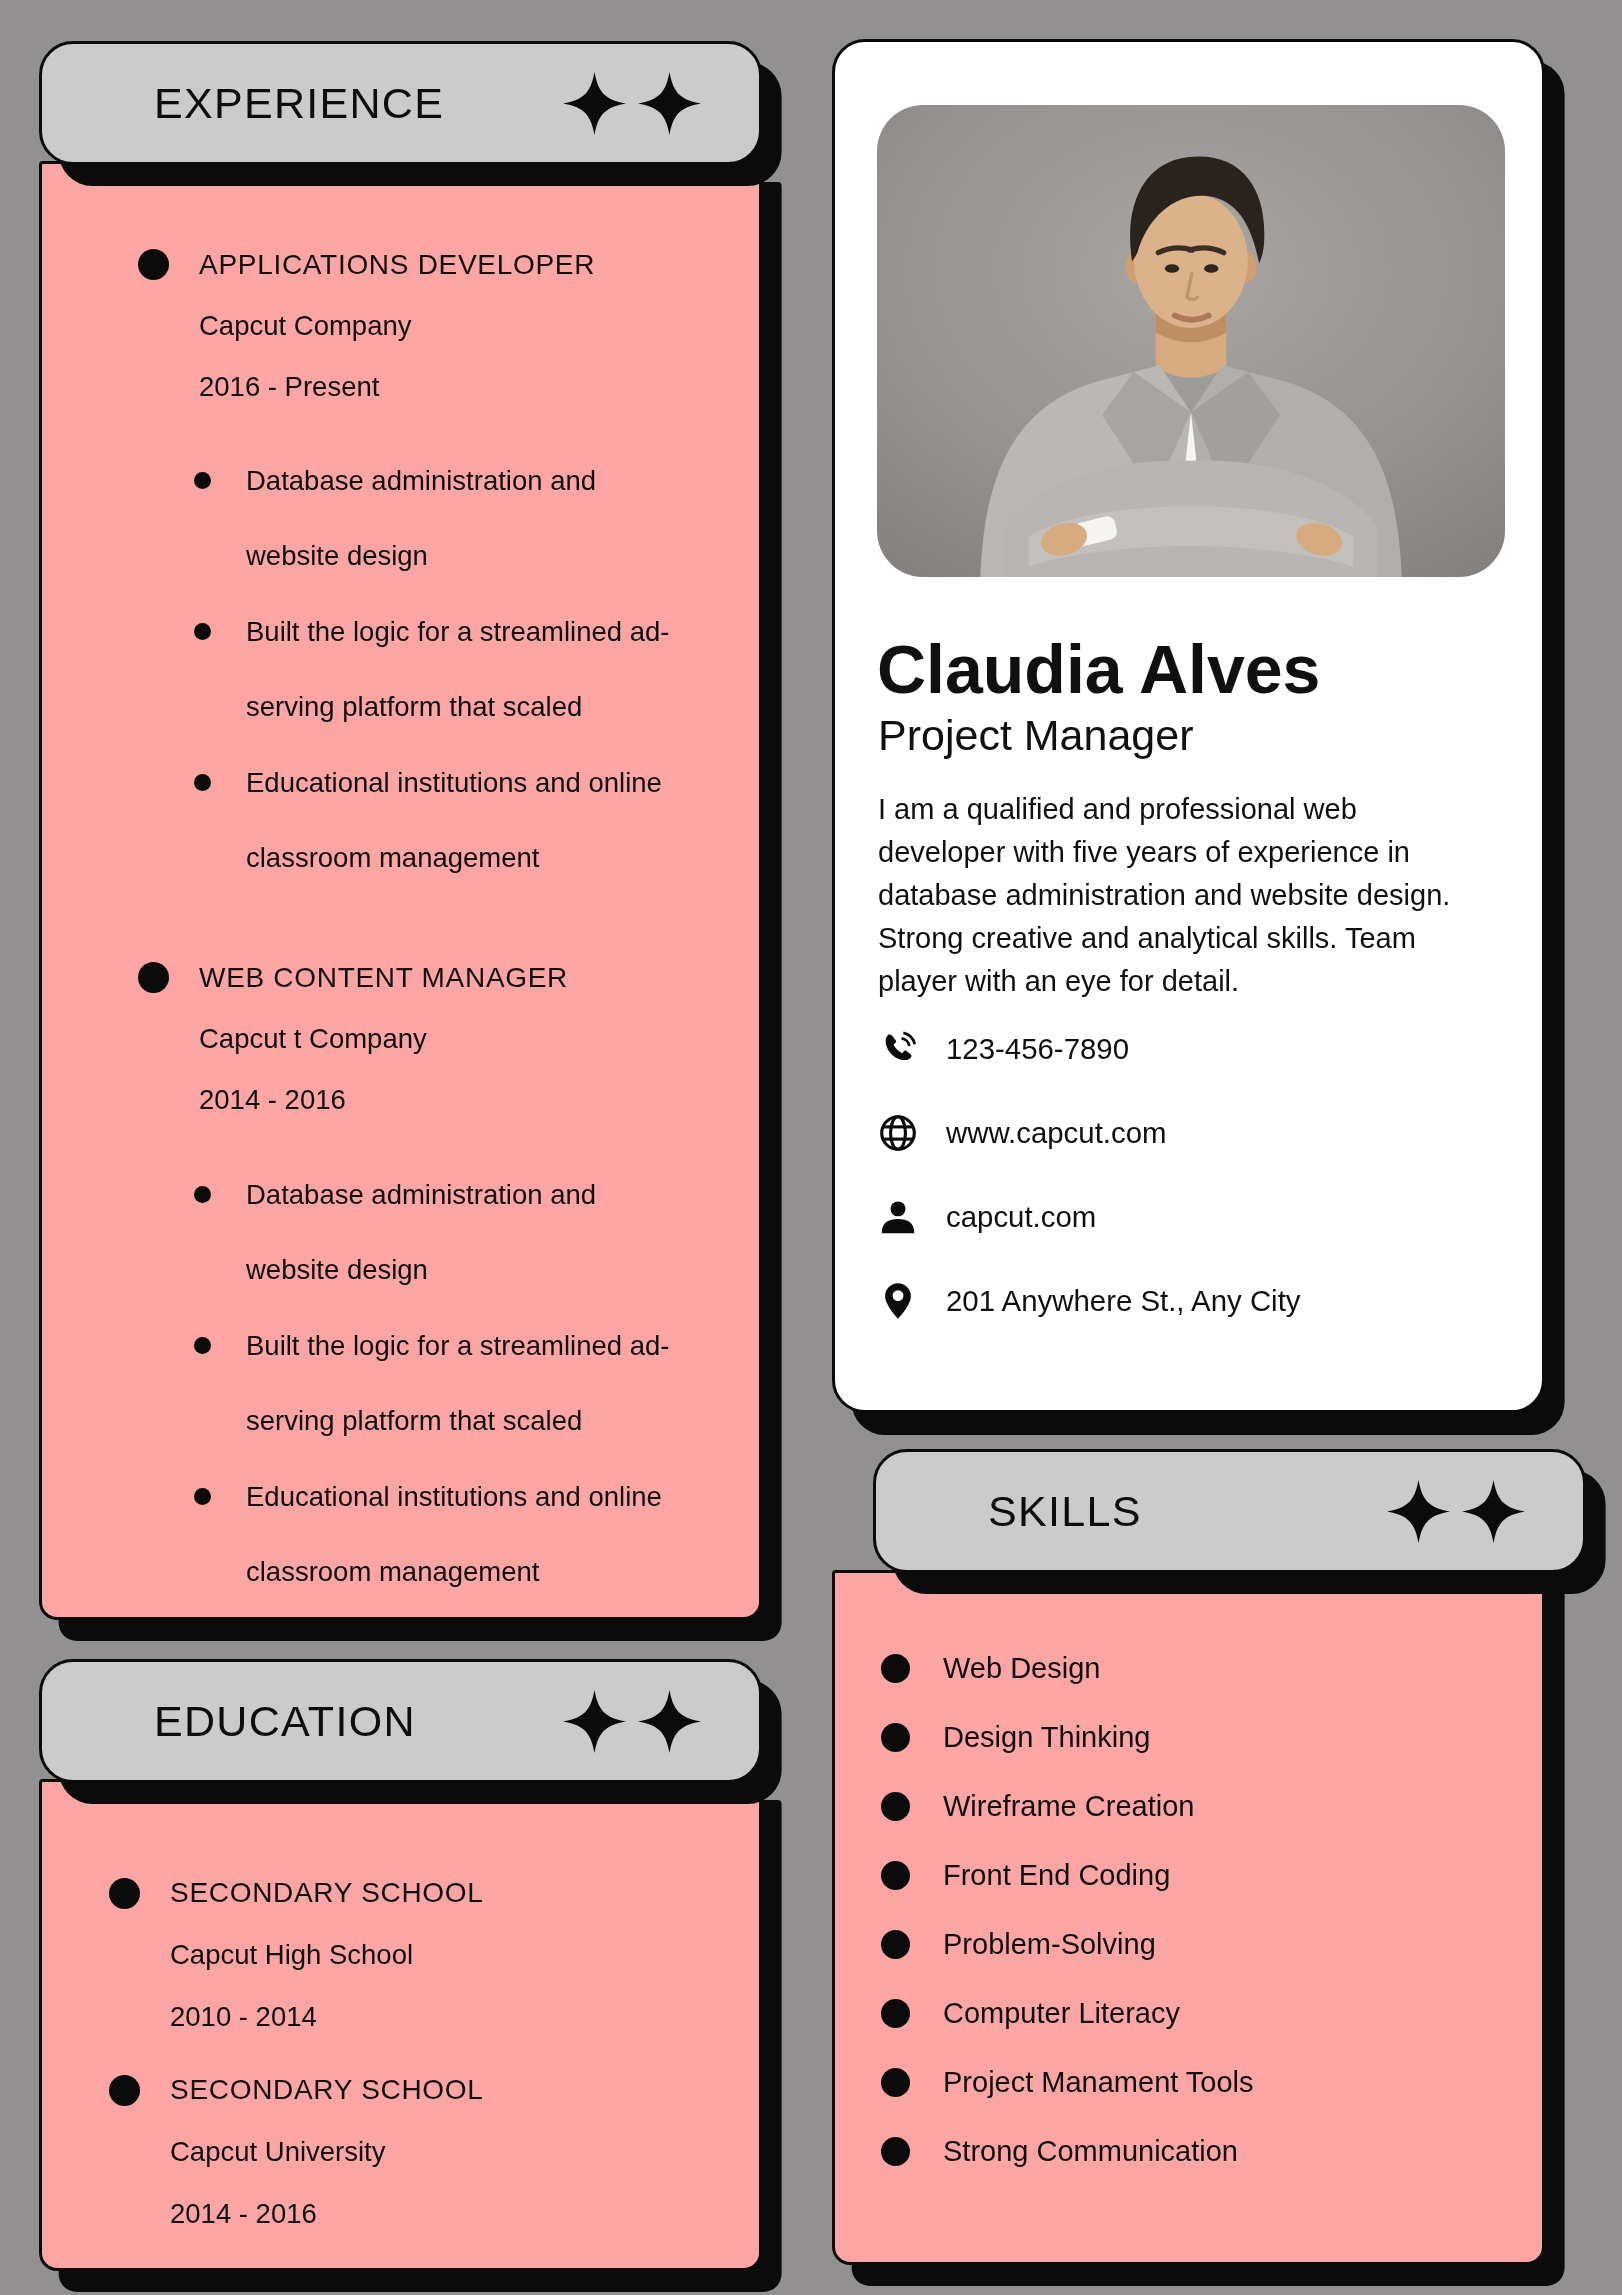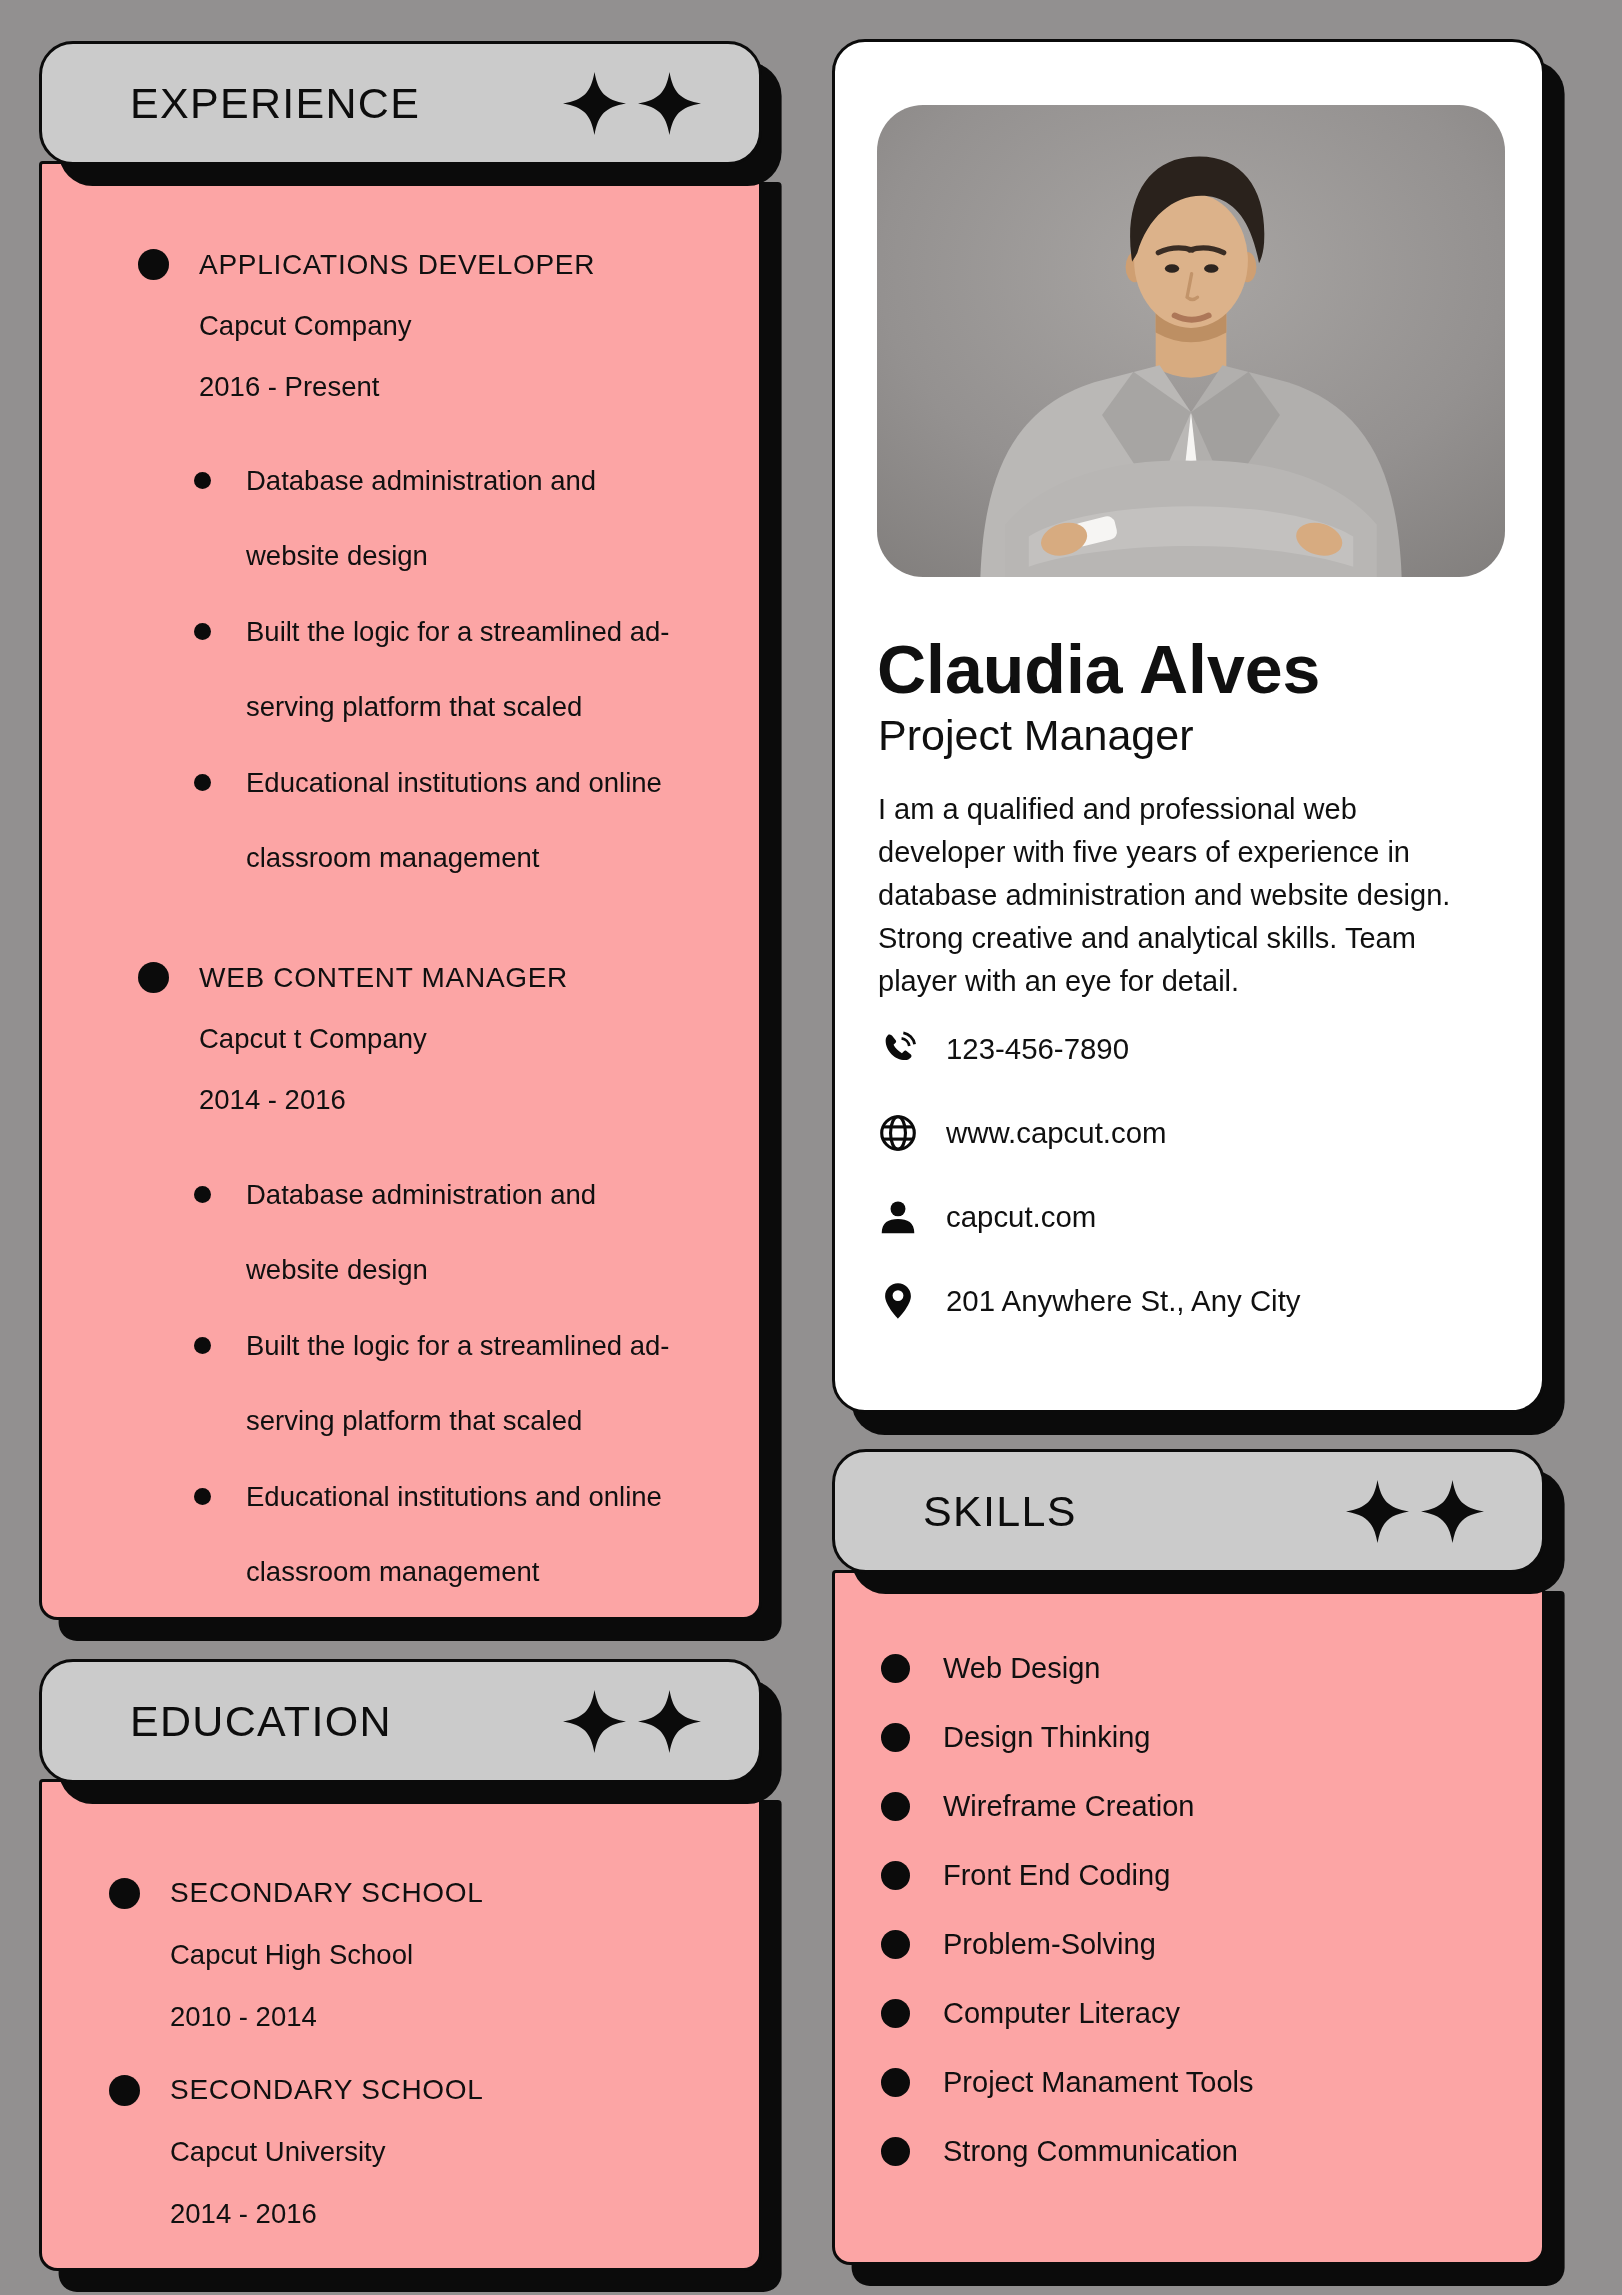--- a/index.html
+++ b/index.html
@@ -7,21 +7,21 @@
     position:relative;width:1623px;height:2295px;overflow:hidden;
     background:#929090;color:#101010;
     font-family:"Liberation Sans","DejaVu Sans",sans-serif;
   }
   
   .sec-header{
     position:absolute;box-sizing:border-box;height:124px;
     background:#cbcbcb;border:3.9px solid #0b0b0b;border-radius:34px;
     box-shadow:19.6px 21px 0 #0b0b0b;
     display:flex;align-items:center;justify-content:space-between;
-    padding:0 58px 0 88px;z-index:3;
+    padding:0 58px 0 112px;z-index:3;
   }
   .sec-title{font-size:43px;letter-spacing:1.3px;color:#0d0d0d;}
   .sparkles{display:flex;gap:11.8px;align-items:center;}
   .sparkles svg{width:63px;height:63px;fill:#0b0b0b;}
   .sec-body{
     position:absolute;box-sizing:border-box;background:#fca5a5;
     border:3.9px solid #0b0b0b;border-radius:3.9px 3.9px 18.3px 18.3px;
     box-shadow:19.6px 21px 0 #0b0b0b;z-index:2;
   }
   .dot{background:#0b0b0b;border-radius:50%;position:absolute;}
@@ -229,21 +229,21 @@
         <span class="cicon">
           <svg viewBox="0 0 56 56">
             <path class="ink" d="M28 2 C17.5 2 9 10.5 9 21 C9 34.5 28 54 28 54 S47 34.5 47 21 C47 10.5 38.5 2 28 2 Z M28 28 a8 8 0 1 1 0 -16 a8 8 0 0 1 0 16 Z"></path>
           </svg>
         </span>
         <span class="contact-label">201 Anywhere St., Any City</span>
       </div>
     </div>
   </div>
 
-  <div class="sec-header" style="left:832px;top:1449px;width:713px;">
+  <div class="sec-header" style="left:873px;top:1449px;width:713px;">
     <div class="sec-title">SKILLS</div>
     <div class="sparkles">
       <svg viewBox="0 0 100 100">
           <path d="M50 0 C56 33 67 44 100 50 C67 56 56 67 50 100 C44 67 33 56 0 50 C33 44 44 33 50 0 Z"></path>
         </svg>
       <svg viewBox="0 0 100 100">
           <path d="M50 0 C56 33 67 44 100 50 C67 56 56 67 50 100 C44 67 33 56 0 50 C33 44 44 33 50 0 Z"></path>
         </svg>
     </div>
   </div>

